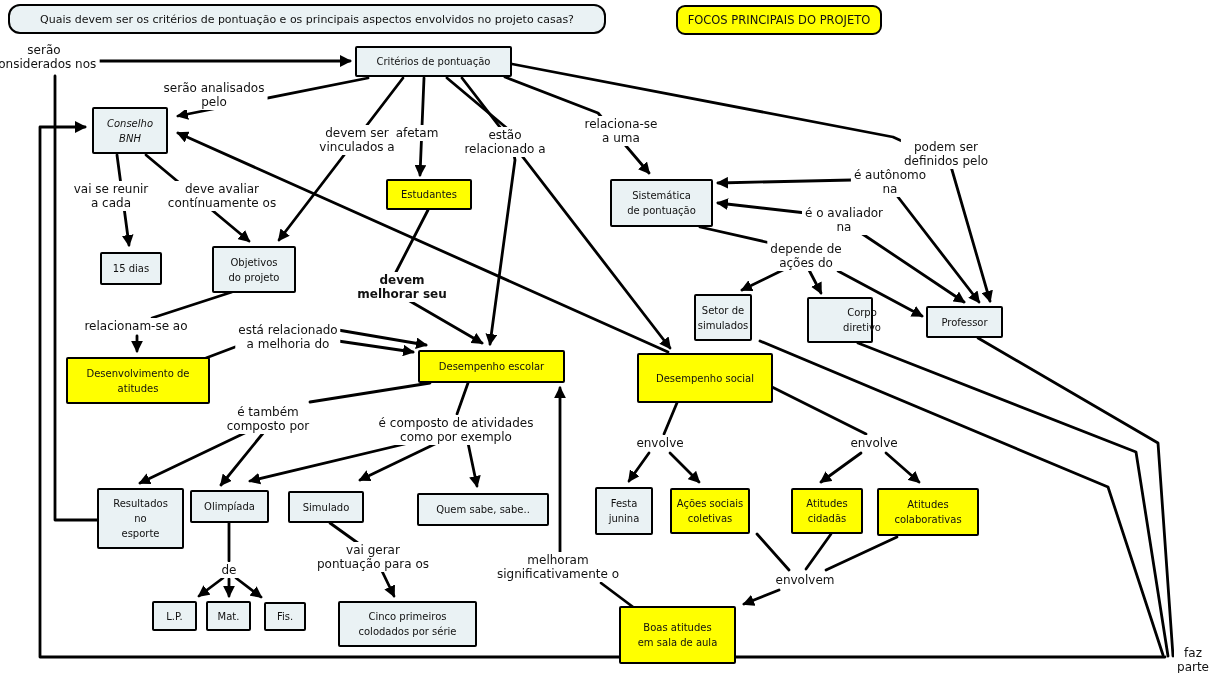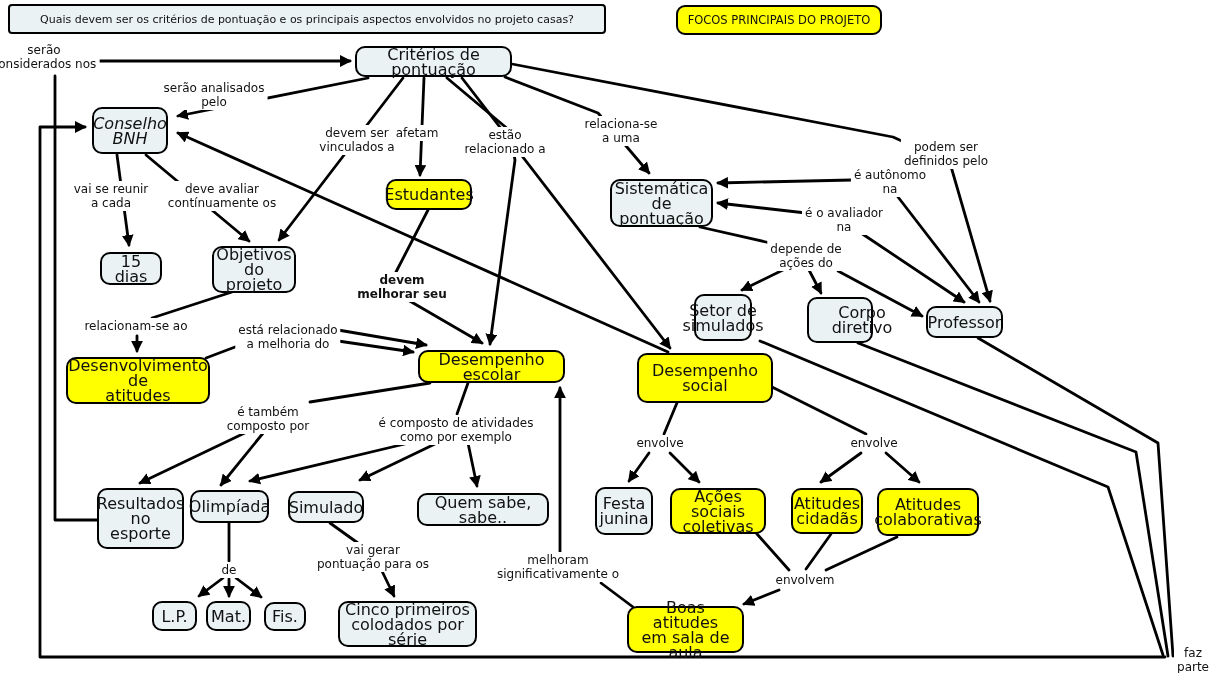--- a/index.html
+++ b/index.html
@@ -4,26 +4,26 @@
 <style>
   html,body{margin:0;padding:0;background:#ffffff;}
   .stage{position:relative;width:1226px;height:673px;overflow:hidden;background:#ffffff;
          font-family:"DejaVu Sans","Liberation Sans",sans-serif;}
   svg.edges{position:absolute;left:0;top:0;width:1226px;height:673px;z-index:1;}
   svg.edges polyline{fill:none;stroke:var(--stroke,#000);stroke-width:2.8;stroke-linejoin:round;stroke-linecap:round;}
   .link-label{position:absolute;z-index:2;transform:translate(-50%,-50%);
               background:#ffffff;color:#111;font-size:12px;line-height:14px;
               text-align:center;white-space:pre-line;padding:1px 3px;}
   .node{position:absolute;z-index:3;box-sizing:border-box;
-        border:2.6px solid var(--stroke,#000);border-radius:10px;
+        border:2.6px solid var(--stroke,#000);border-radius:2px;
         background:var(--concept-fill,#eaf2f4);color:#111;
         display:flex;align-items:center;justify-content:center;text-align:center;
-        font-size:16px;line-height:15px;white-space:pre-line;padding:1px 4px;}
+        font-size:10px;line-height:15px;white-space:pre-line;padding:1px 4px;}
   .node.highlight{background:var(--highlight-fill,#ffff00);}
-  .node.q{font-size:11px;border-radius:4px;white-space:nowrap;}
+  .node.q{font-size:11px;border-radius:12px;white-space:nowrap;}
   .node.caps{font-size:11.5px;border-radius:9px;white-space:nowrap;}
 </style>
 </head>
 <body style="background: rgb(255, 255, 255);">
 
 <div class="stage">
   <svg class="edges" id="edges-layer" viewBox="0 0 1226 673">
     <defs>
       <marker id="ah" viewBox="0 0 10 10" refX="8.5" refY="5" markerWidth="4.2" markerHeight="4.2" orient="auto-start-reverse" markerUnits="strokeWidth">
         <path d="M0,0 L10,5 L0,10 z" fill="#000"></path>
@@ -150,27 +150,27 @@
       <div class="node highlight" style="left: 418px; top: 350px; width: 147px; height: 33px;">Desempenho escolar</div>
       <div class="node highlight" style="left: 637px; top: 353px; width: 136px; height: 50px;">Desempenho social</div>
       <div class="node concept" style="left: 97px; top: 488px; width: 87px; height: 61px;">Resultados
 no
 esporte</div>
       <div class="node concept" style="left: 190px; top: 490px; width: 79px; height: 33px;">Olimpíada</div>
       <div class="node concept" style="left: 288px; top: 491px; width: 76px; height: 32px;">Simulado</div>
       <div class="node concept" style="left: 417px; top: 493px; width: 132px; height: 33px;">Quem sabe, sabe..</div>
       <div class="node concept" style="left: 595px; top: 487px; width: 58px; height: 48px;">Festa
 junina</div>
-      <div class="node highlight" style="left: 670px; top: 488px; width: 96px; height: 46px;">Ações sociais
+      <div class="node highlight" style="left: 670px; top: 488px; width: 80px; height: 46px;">Ações sociais
 coletivas</div>
       <div class="node highlight" style="left: 791px; top: 488px; width: 72px; height: 46px;">Atitudes
 cidadãs</div>
       <div class="node highlight" style="left: 877px; top: 488px; width: 102px; height: 48px;">Atitudes
 colaborativas</div>
       <div class="node concept" style="left: 152px; top: 601px; width: 45px; height: 30px;">L.P.</div>
       <div class="node concept" style="left: 206px; top: 601px; width: 45px; height: 30px;">Mat.</div>
       <div class="node concept" style="left: 264px; top: 602px; width: 42px; height: 29px;">Fis.</div>
       <div class="node concept" style="left: 338px; top: 601px; width: 139px; height: 46px;">Cinco primeiros
 colodados por série</div>
-      <div class="node highlight" style="left: 619px; top: 606px; width: 117px; height: 47px; margin-left: 8px;">Boas atitudes
+      <div class="node highlight" style="left: 619px; top: 606px; width: 117px; height: 58px;">Boas atitudes
 em sala de aula</div>
     </div>
 </div>
 
 </body></html>

